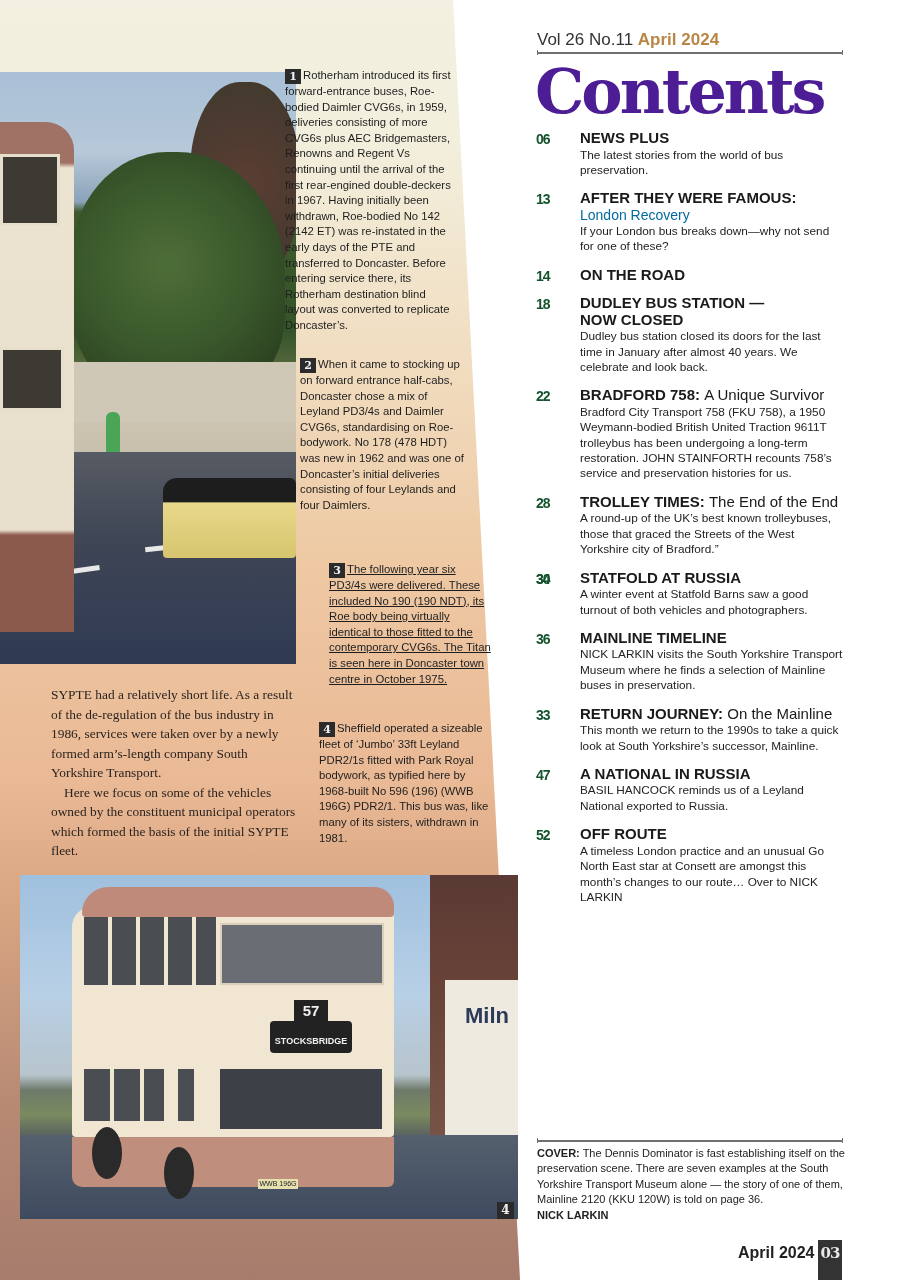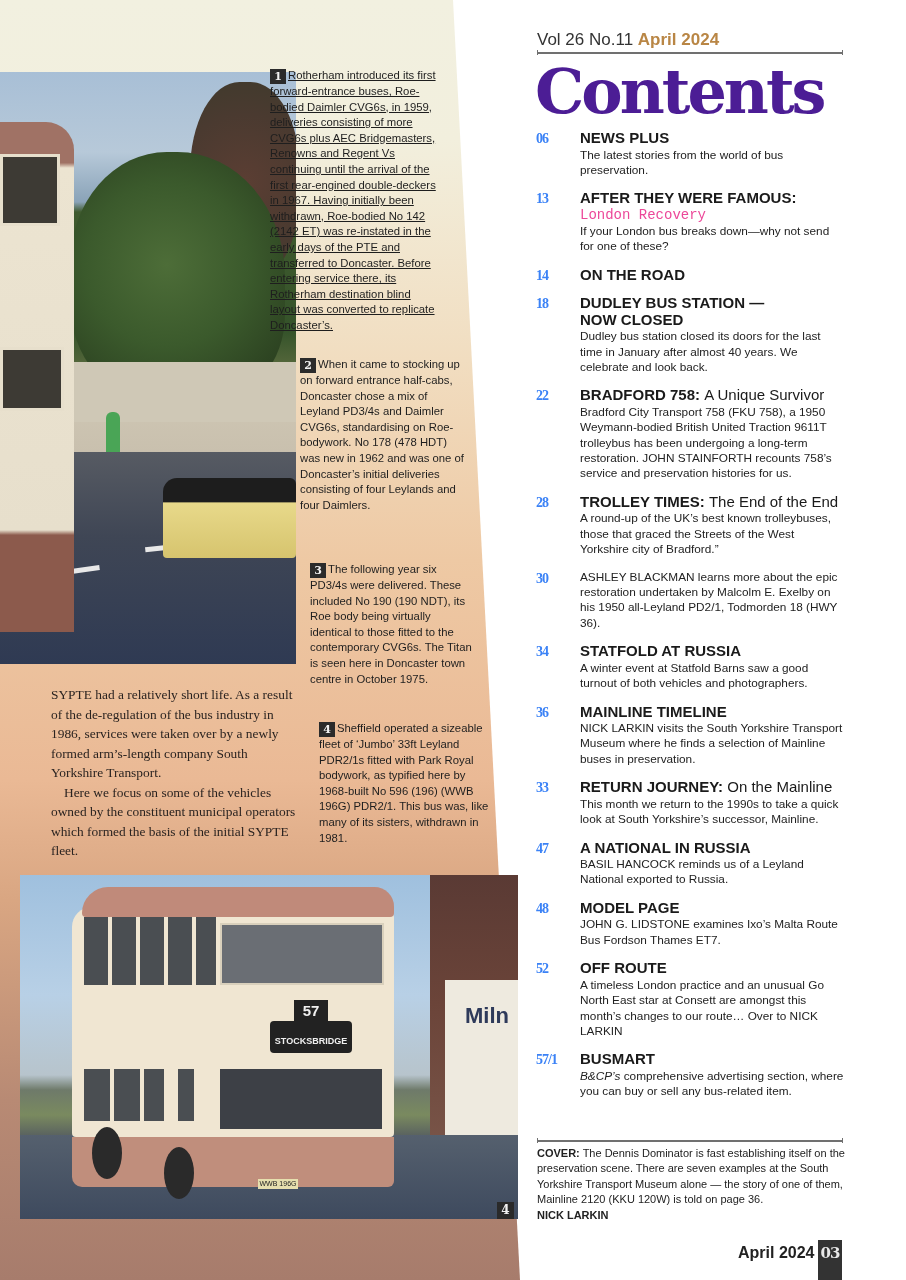--- a/index.html
+++ b/index.html
@@ -56,42 +56,42 @@
     font-family: "DejaVu Serif", serif; font-weight: bold; font-size: 12px; text-align: center; line-height: 17px;
   }
   .num-badge {
     display: inline-block; width: 16px; height: 15px; background: #2b2b2b; color: #f2f2f2;
     font-family: "DejaVu Serif", serif; font-weight: bold; font-size: 11px; text-align: center; line-height: 15px;
     margin-right: 2px; vertical-align: -1px;
   }
 
   
   .caption { position: absolute; font-size: 11.3px; line-height: 15.6px; color: #1e1e1e; }
-  .cap1 { left: 270px; top: 68px; width: 170px; text-decoration: underline; }
+  .cap1 { left: 285px; top: 68px; width: 170px; }
   .cap2 { left: 300px; top: 357px; width: 170px; }
-  .cap3 { left: 310px; top: 562px; width: 165px; }
+  .cap3 { left: 329px; top: 562px; width: 165px; text-decoration: underline; }
   .cap4 { left: 319px; top: 721px; width: 170px; }
 
   .intro { position: absolute; left: 51px; top: 685px; width: 246px; font-family: "Liberation Serif", serif; font-size: 13.4px; line-height: 19.5px; color: #2a2320; }
   .intro p.indent { text-indent: 13px; }
 
   
   .issue-line { position: absolute; left: 537px; top: 30px; width: 306px; font-size: 17px; color: #333; }
   .issue-line .month { color: #b98645; font-weight: bold; }
   .rule { position: absolute; left: 537px; height: 1.5px; background: #707070; }
   .rule::before, .rule::after { content: ""; position: absolute; top: -2px; width: 1px; height: 5px; background: #707070; }
   .rule::before { left: 0; } .rule::after { right: 0; }
   .title { position: absolute; left: 535px; top: 56px; font-family: "DejaVu Serif", serif; font-weight: bold; font-size: 62px; letter-spacing: -3px; color: #4c1d95; line-height: 72px; }
 
   .toc { position: absolute; left: 536px; top: 130px; width: 310px; }
   .toc-item { position: relative; padding-left: 44px; margin-bottom: 12px; }
-  .toc-page { position: absolute; left: 0; top: 0; font-family: Liberation Serif, serif; font-weight: bold; font-size: 14px; color: #3b82f6; letter-spacing: -1px; line-height: 18px; }
+  .toc-page { position: absolute; left: 0; top: 0; font-family: Liberation Sans, sans-serif; font-weight: bold; font-size: 14px; color: #14532d; letter-spacing: -1px; line-height: 18px; }
   .toc-title { font-size: 15px; line-height: 16.5px; font-weight: bold; color: #1a1a1a; }
   .toc-title .sub { font-weight: normal; }
-  .toc-subline { font-size: 14px; line-height: 16px; color: #ec4899; font-family: Liberation Mono, monospace; }
+  .toc-subline { font-size: 14px; line-height: 16px; color: #0369a1; }
   .toc-desc { font-size: 11.8px; line-height: 15.4px; color: #222; margin-top: 1px; }
   .toc-desc em { font-style: italic; }
 
   .cover { position: absolute; left: 537px; top: 1146px; width: 310px; font-size: 11px; line-height: 15.4px; color: #222; }
   .cover b { font-weight: bold; }
 
   .footer-date { position: absolute; left: 738px; top: 1244px; font-size: 16px; font-weight: bold; color: #222; }
   .footer-page { position: absolute; left: 818px; top: 1240px; width: 24px; height: 40px; background: #333; color: #e8e8e8; font-family: "DejaVu Serif", serif; font-weight: bold; font-size: 15px; text-align: center; padding-top: 4px; letter-spacing: -1px; }
 </style>
 </head>
@@ -193,21 +193,20 @@
     <div class="toc-title"><span>BRADFORD 758:</span> <span class="sub">A Unique Survivor</span></div>
     <div class="toc-desc">Bradford City Transport 758 (FKU 758), a 1950 Weymann-bodied British United Traction 9611T trolleybus has been undergoing a long-term restoration. JOHN STAINFORTH recounts 758’s service and preservation histories for us.</div>
   </div>
   <div class="toc-item">
     <div class="toc-page">28</div>
     <div class="toc-title"><span>TROLLEY TIMES:</span> <span class="sub">The End of the End</span></div>
     <div class="toc-desc">A round-up of the UK’s best known trolleybuses, those that graced the Streets of the West Yorkshire city of Bradford.”</div>
   </div>
   <div class="toc-item">
     <div class="toc-page">30</div>
-    <div class="toc-desc">ASHLEY BLACKMAN learns more about the epic restoration undertaken by Malcolm E. Exelby on his 1950 all-Leyland PD2/1, Todmorden 18 (HWY 36).</div>
   </div>
   <div class="toc-item">
     <div class="toc-page">34</div>
     <div class="toc-title">STATFOLD AT RUSSIA</div>
     <div class="toc-desc">A winter event at Statfold Barns saw a good turnout of both vehicles and photographers.</div>
   </div>
   <div class="toc-item">
     <div class="toc-page">36</div>
     <div class="toc-title">MAINLINE TIMELINE</div>
     <div class="toc-desc">NICK LARKIN visits the South Yorkshire Transport Museum where he finds a selection of Mainline buses in preservation.</div>
@@ -216,33 +215,23 @@
     <div class="toc-page">33</div>
     <div class="toc-title"><span>RETURN JOURNEY:</span> <span class="sub">On the Mainline</span></div>
     <div class="toc-desc">This month we return to the 1990s to take a quick look at South Yorkshire’s successor, Mainline.</div>
   </div>
   <div class="toc-item">
     <div class="toc-page">47</div>
     <div class="toc-title">A NATIONAL IN RUSSIA</div>
     <div class="toc-desc">BASIL HANCOCK reminds us of a Leyland National exported to Russia.</div>
   </div>
   <div class="toc-item">
-    <div class="toc-page">48</div>
-    <div class="toc-title">MODEL PAGE</div>
-    <div class="toc-desc">JOHN G. LIDSTONE examines Ixo’s Malta Route Bus Fordson Thames ET7.</div>
-  </div>
-  <div class="toc-item">
     <div class="toc-page">52</div>
     <div class="toc-title">OFF ROUTE</div>
     <div class="toc-desc">A timeless London practice and an unusual Go North East star at Consett are amongst this month’s changes to our route… Over to NICK LARKIN</div>
-  </div>
-  <div class="toc-item">
-    <div class="toc-page">57/1</div>
-    <div class="toc-title">BUSMART</div>
-    <div class="toc-desc"><em>B&amp;CP’s</em><span> comprehensive advertising section, where you can buy or sell any bus-related item.</span></div>
   </div>
 </div>
 
 <div class="rule" style="top:1140px;width:306px;"></div>
 <div class="cover">
   <b>COVER:</b><span> The Dennis Dominator is fast establishing itself on the preservation scene. There are seven examples at the South Yorkshire Transport Museum alone — the story of one of them, Mainline 2120 (KKU 120W) is told on page 36.</span><br>
   <b>NICK LARKIN</b>
 </div>
 
 <div class="footer-date">April 2024</div>

